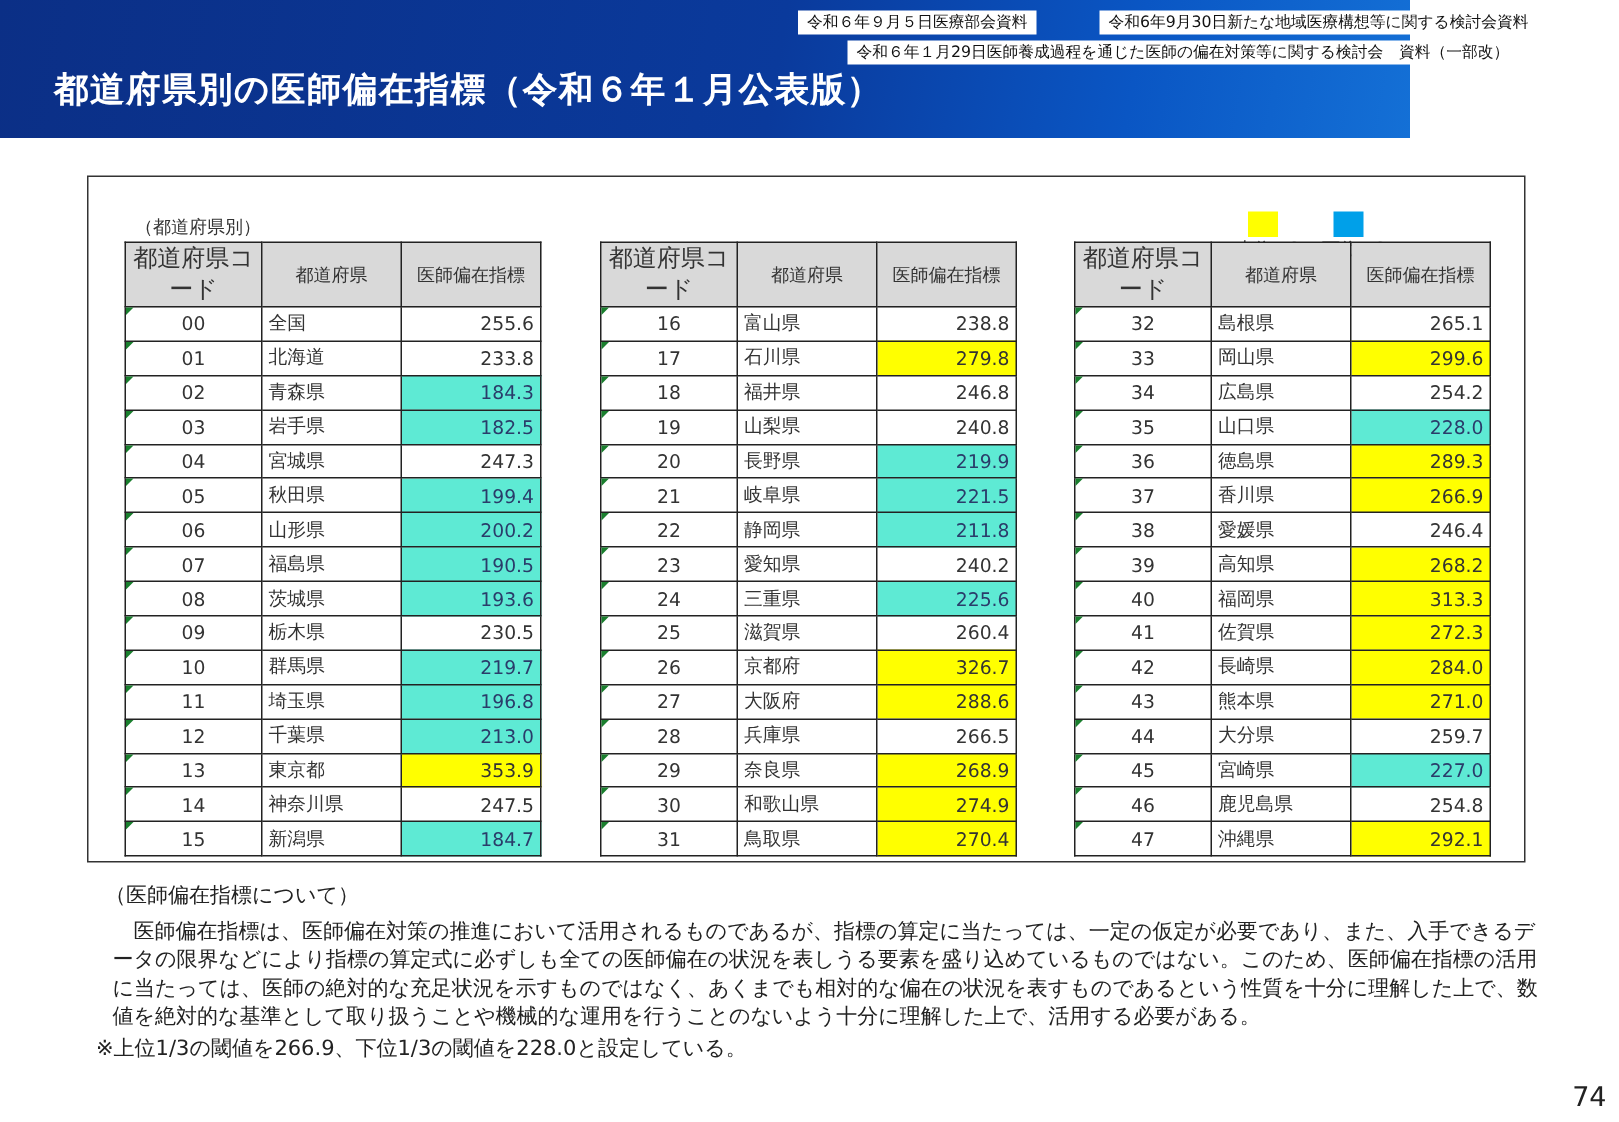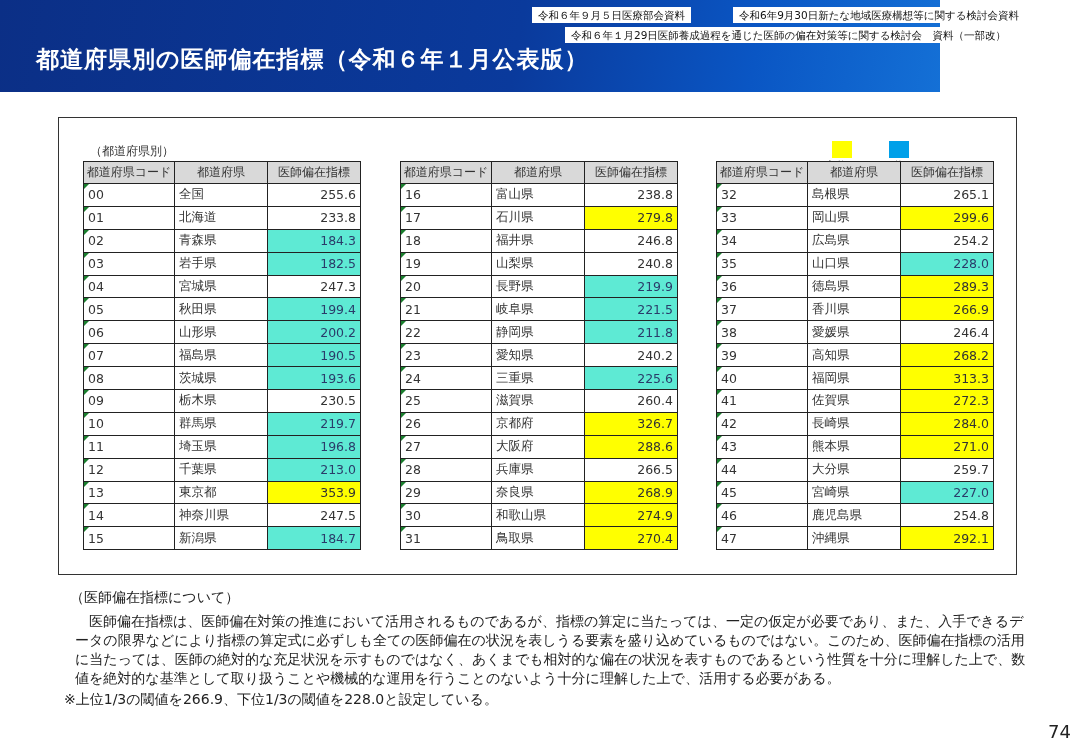--- a/index.html
+++ b/index.html
@@ -39,25 +39,25 @@
   .legend .sw { width:20px; height:17px; display:inline-block; margin-right:8px; }
   .legend .item { display:flex; align-items:center; margin-right:14px;flex-direction:column; }
   table.pt {
     position:absolute; border-collapse:collapse; top:161px;
     font-size:12.5px;
   }
   table.pt th {
     background:#d9d9d9; font-weight:normal; height:21px; border:1.2px solid #222;
     color:#333; font-size:12px; padding:0;
   }
-  table.pt th.code { font-size:12px; }
+  table.pt th.code { font-size:16px; }
   table.pt td {
     height:21.9px; border:1.2px solid #222; padding:0 4px; color:#333;
   }
-  table.pt td.code { text-align:left; position:relative; }
+  table.pt td.code { text-align:center; position:relative; }
   table.pt td.code::before {
     content:""; position:absolute; left:0; top:0;
     border-top:5px solid #1a7f2e; border-right:5px solid transparent;
   }
   table.pt td.name { text-align:left; }
   table.pt td.val { text-align:right; }
   td.hi { background:#ffff00; }
   td.lo { background:#5eead4; color:#2a3c6a !important; }
   .t1 { left:83px; } .t2 { left:400px; } .t3 { left:716px; }
   .c1 { width:90px; } .c2 { width:92px; } .c3 { width:92px; }

